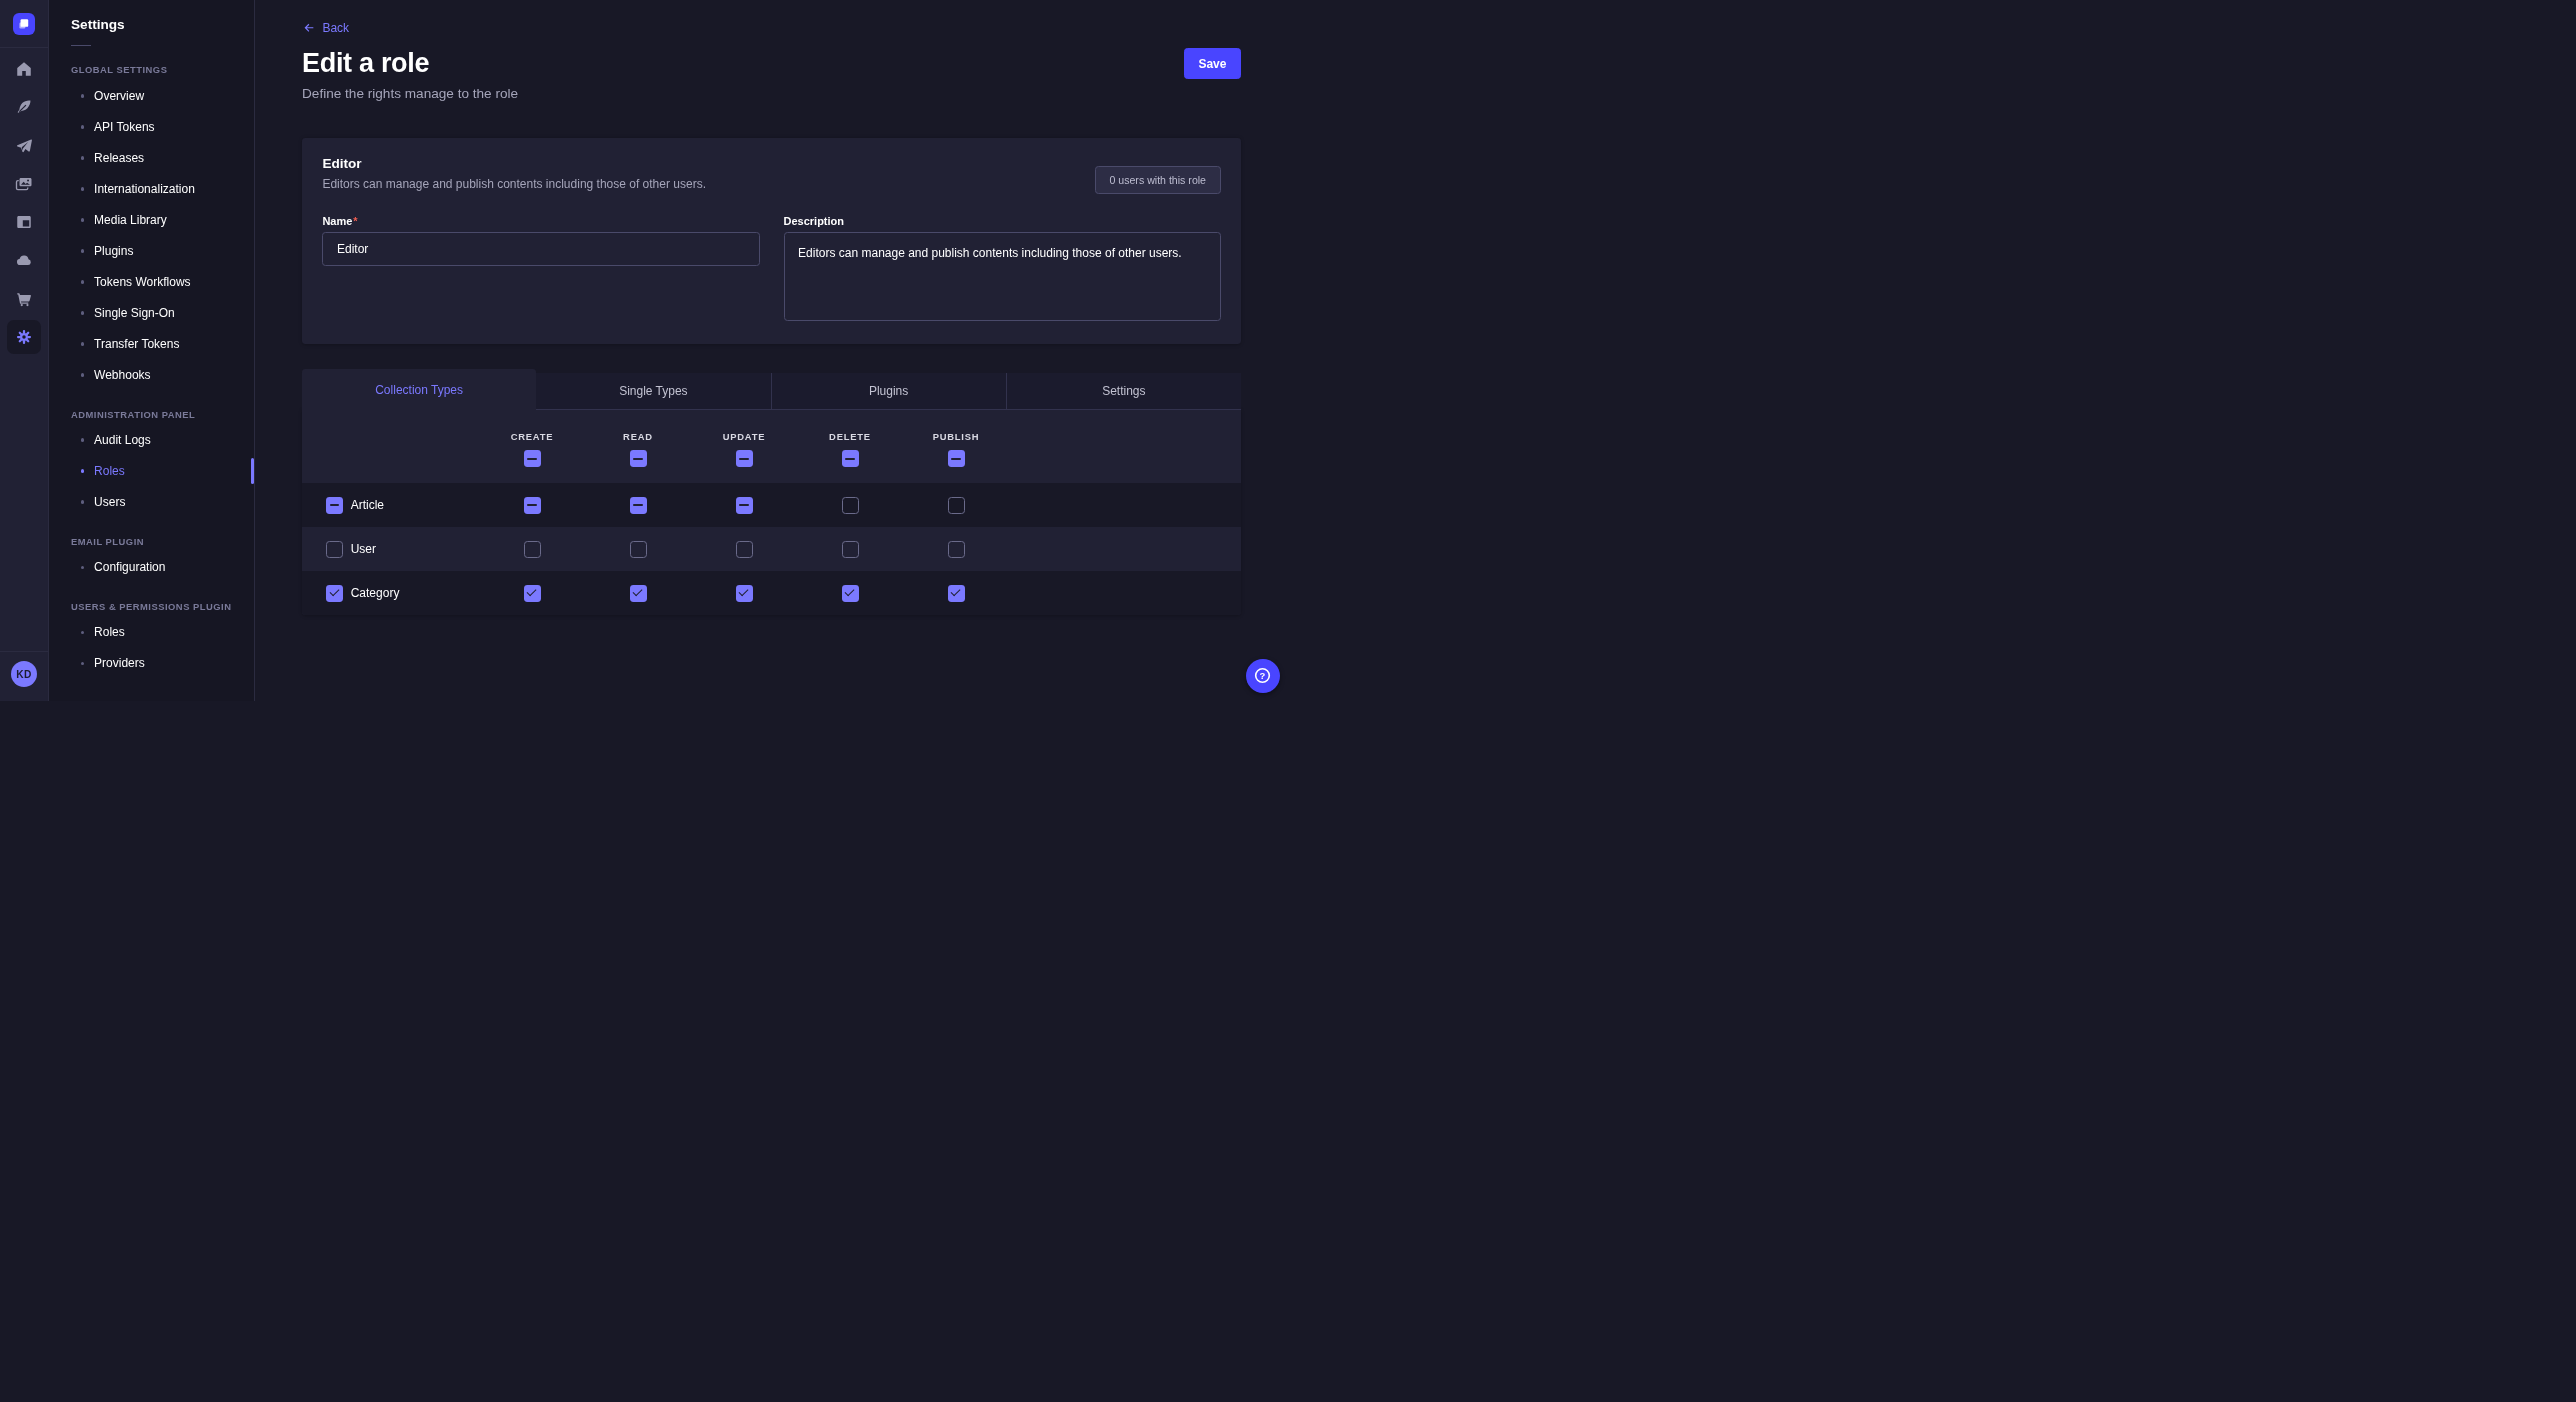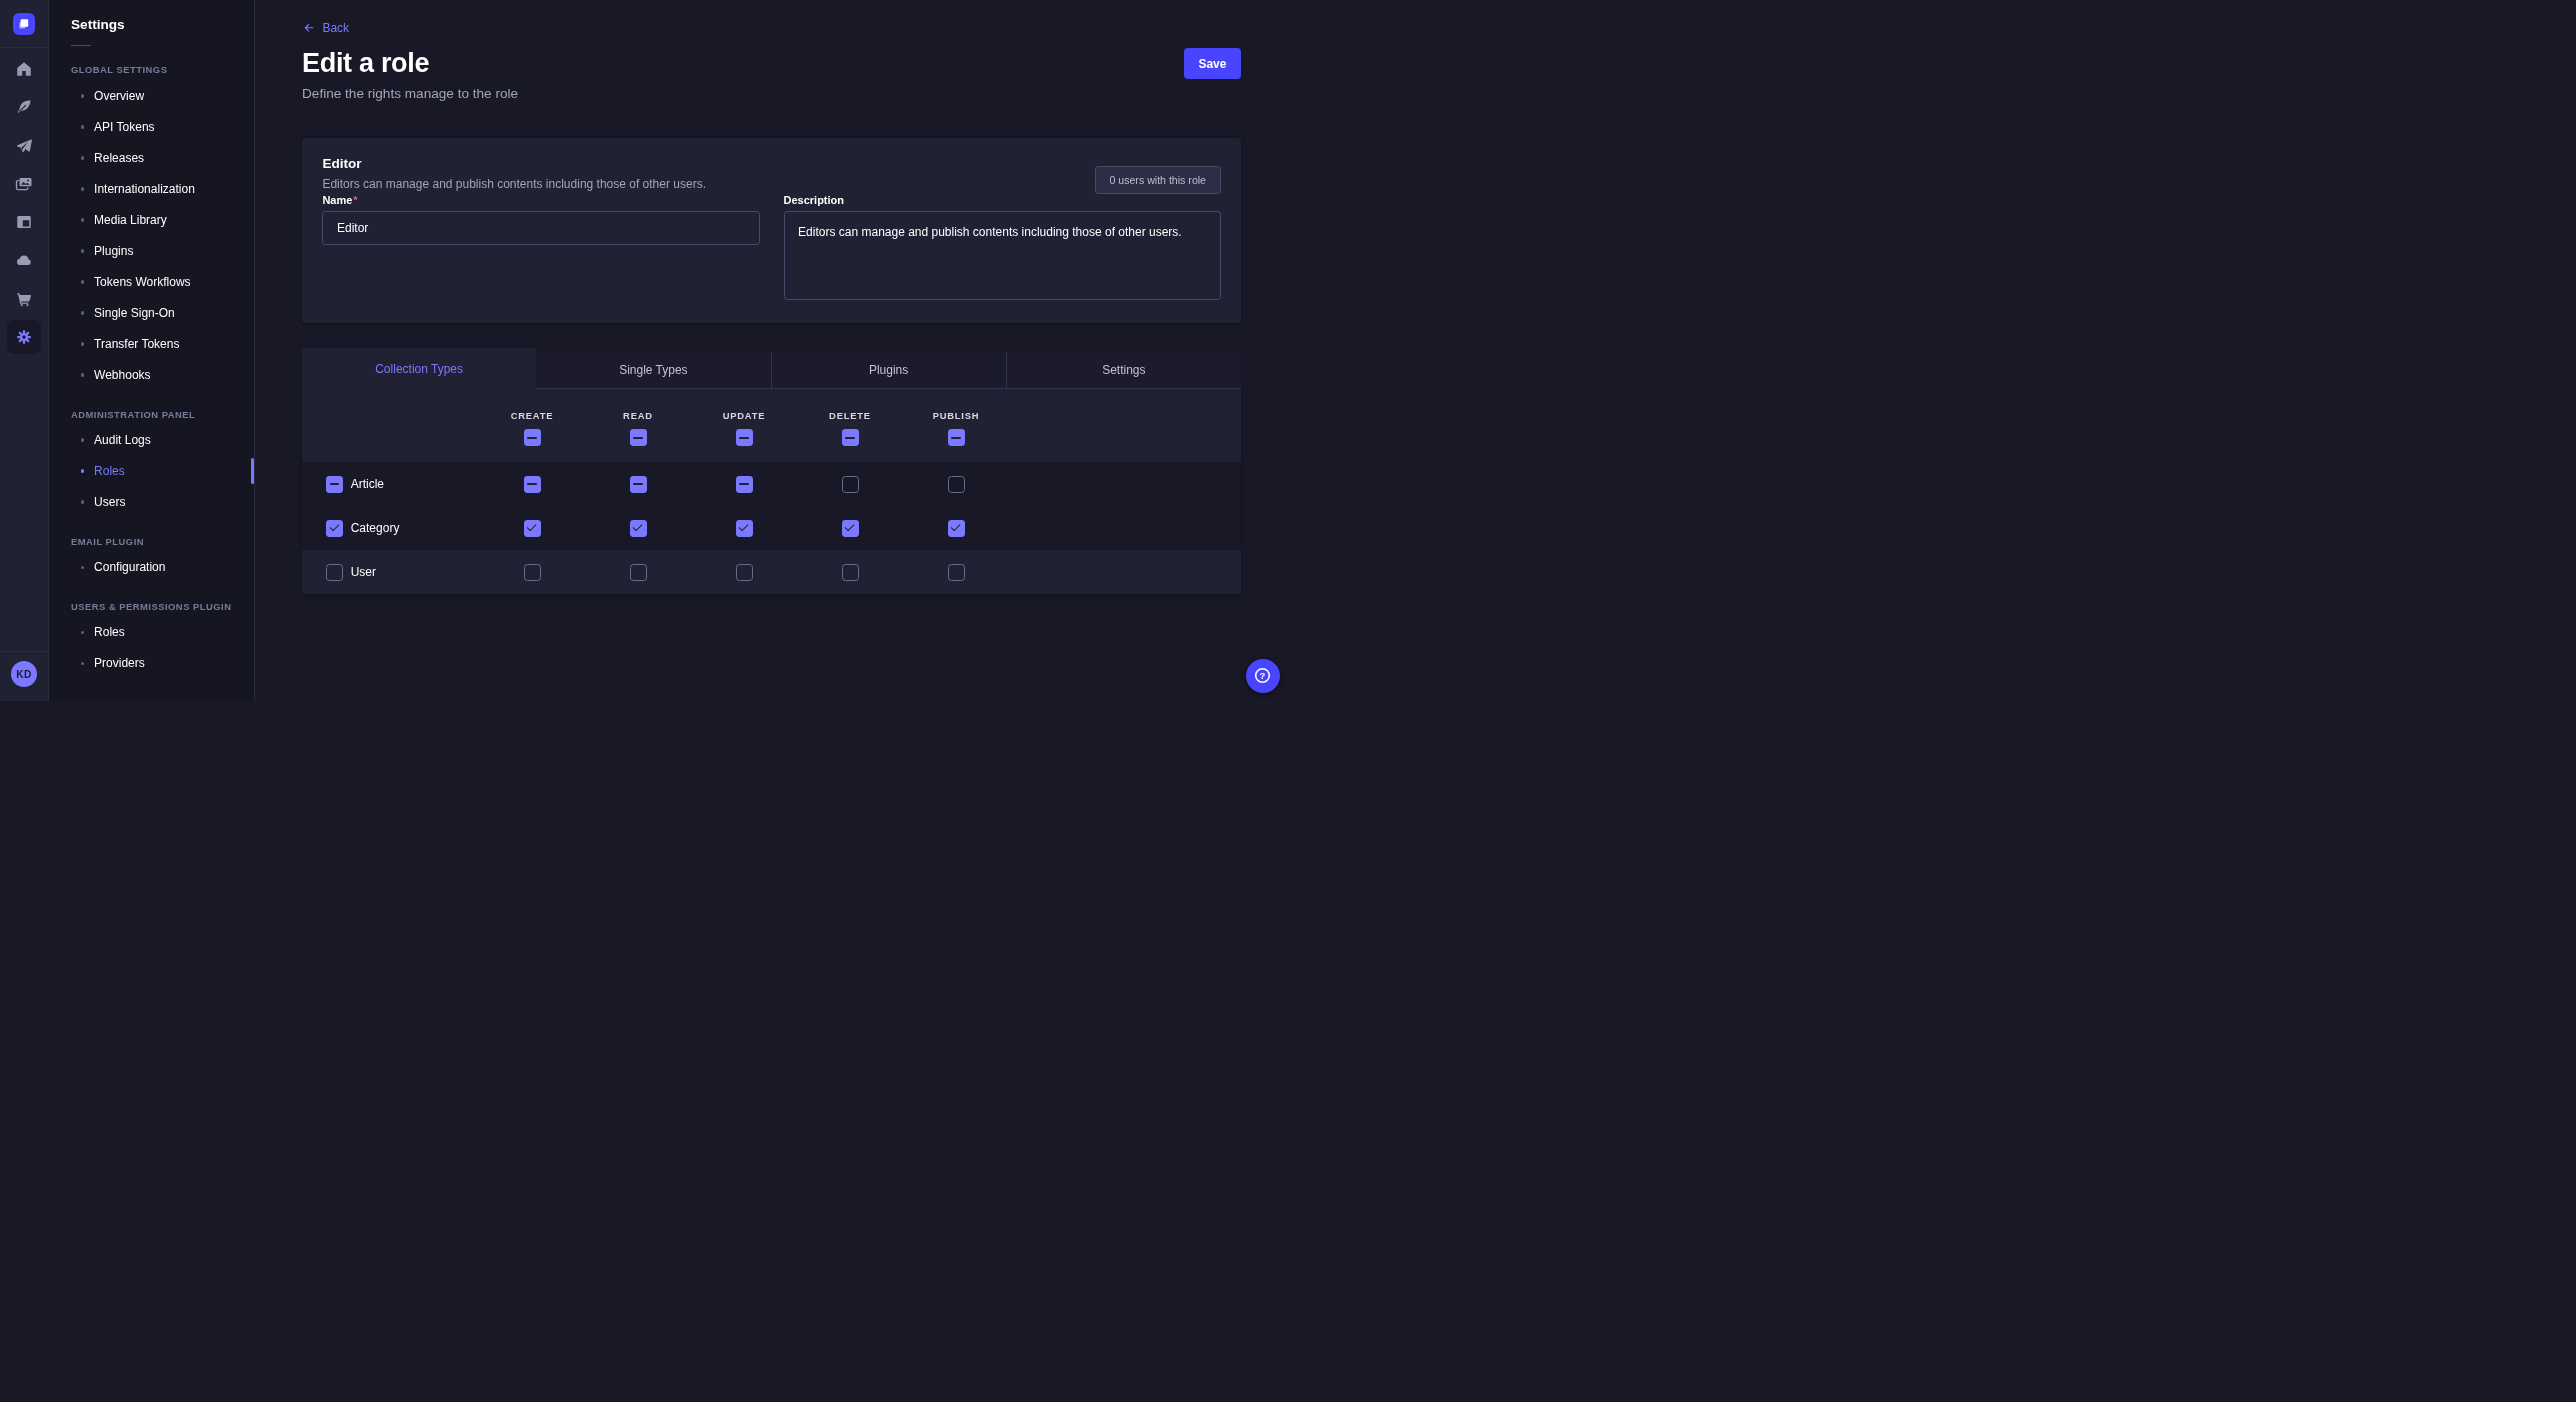--- a/index.html
+++ b/index.html
@@ -57,21 +57,21 @@
     cursor:pointer; font-family:inherit;}
   .subtitle{margin-top:6.8px; font-size:13.6px; color:var(--muted);}
   
   .card{background:var(--card); border-radius:3.4px; box-shadow:0 0.9px 3.4px rgba(0,0,0,.25);}
   .card1{margin-top:37px; padding:18px 20.4px 20.4px;}
   .card1-head{display:flex; justify-content:space-between; align-items:flex-start;}
   .role-title{font-size:13.6px; font-weight:bold;}
   .role-desc{margin-top:6px; font-size:12px; color:var(--muted);}
   .badge-btn{background:#2d2d45; border:0.9px solid var(--input-border); color:#bdbdd1;
     font-size:10.6px; padding:6.8px 13.6px; border-radius:3.4px; cursor:pointer; font-family:inherit; margin-top:10px;}
-  .fields{display:grid; grid-template-columns:1fr 1fr; column-gap:24px; margin-top:0;}
+  .fields{display:grid; grid-template-columns:1fr 1fr; column-gap:24px; margin-top:21px;}
   .field-label{font-size:11px; font-weight:bold; margin-bottom:5.1px; display:block;}
   .req{color:var(--red); margin-left:0.9px;}
   .text-input{width:100%; height:34px; background:var(--card); border:0.9px solid var(--input-border);
     border-radius:3.4px; color:var(--text); font-size:12px; padding:0 13.6px; font-family:inherit;}
   .textarea{width:100%; height:89px; background:var(--card); border:0.9px solid var(--input-border);
     border-radius:3.4px; color:var(--text); font-size:12px; padding:12px 13.6px; resize:none;
     font-family:inherit; line-height:1.45;}
   
   .card2{margin-top:25px; background:transparent; box-shadow:none;}
   .tab-bar{display:flex; align-items:flex-end; height:41px;}
@@ -381,60 +381,60 @@
             <div class="cell">
               <div class="cb indeterminate"></div>
             </div>
             <div class="cell">
               <div class="cb unchecked"></div>
             </div>
             <div class="cell">
               <div class="cb unchecked"></div>
             </div>
           </div>
+          <div class="perm-row">
+            <div class="row-label-cell">
+              <div class="cb unchecked"></div>
+              <span class="row-label">User</span>
+            </div>
+            <div class="cell">
+              <div class="cb unchecked"></div>
+            </div>
+            <div class="cell">
+              <div class="cb unchecked"></div>
+            </div>
+            <div class="cell">
+              <div class="cb unchecked"></div>
+            </div>
+            <div class="cell">
+              <div class="cb unchecked"></div>
+            </div>
+            <div class="cell">
+              <div class="cb unchecked"></div>
+            </div>
+          </div>
           <div class="perm-row dark">
             <div class="row-label-cell">
               <div class="cb checked"></div>
               <span class="row-label">Category</span>
             </div>
             <div class="cell">
               <div class="cb checked"></div>
             </div>
             <div class="cell">
               <div class="cb checked"></div>
             </div>
             <div class="cell">
               <div class="cb checked"></div>
             </div>
             <div class="cell">
               <div class="cb checked"></div>
             </div>
             <div class="cell">
               <div class="cb checked"></div>
-            </div>
-          </div>
-          <div class="perm-row">
-            <div class="row-label-cell">
-              <div class="cb unchecked"></div>
-              <span class="row-label">User</span>
-            </div>
-            <div class="cell">
-              <div class="cb unchecked"></div>
-            </div>
-            <div class="cell">
-              <div class="cb unchecked"></div>
-            </div>
-            <div class="cell">
-              <div class="cb unchecked"></div>
-            </div>
-            <div class="cell">
-              <div class="cb unchecked"></div>
-            </div>
-            <div class="cell">
-              <div class="cb unchecked"></div>
             </div>
           </div>
         </div>
     </div>
   </section>
 
   <div class="help-fab">
     <svg width="19" height="19" viewBox="0 0 24 24" style="font-size:14px">
       <circle cx="12" cy="12" r="8.6" fill="none" stroke="#ffffff" stroke-width="2"></circle>
       <text x="12" y="16.2" text-anchor="middle" font-size="12" font-weight="bold" fill="#ffffff" font-family="Liberation Sans, sans-serif">?</text>

